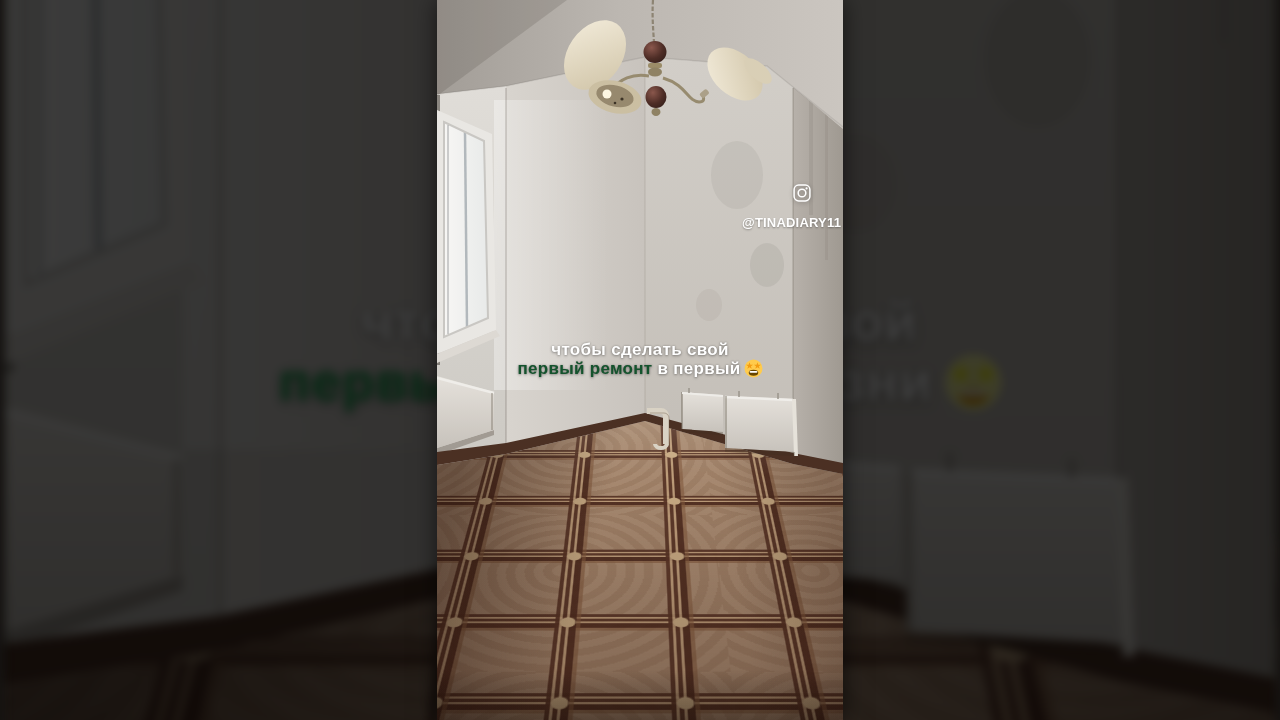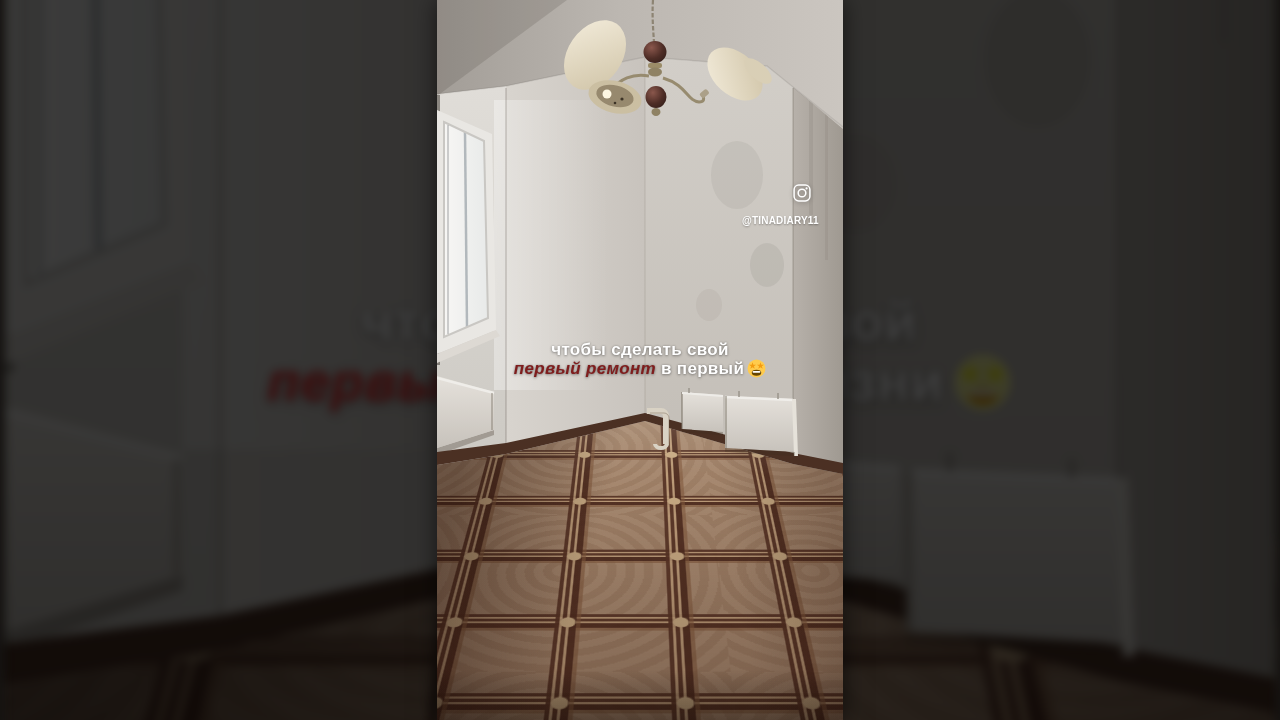--- a/index.html
+++ b/index.html
@@ -28,26 +28,26 @@
     background:
       linear-gradient(105deg, rgba(25,10,5,.42) 0 8%, rgba(25,10,5,0) 40%),
       linear-gradient(to bottom, rgba(255,244,228,.16) 0, rgba(0,0,0,0) 22%, rgba(28,10,4,.24) 88%),
       linear-gradient(260deg, rgba(25,10,5,.22) 0 6%, rgba(0,0,0,0) 30%);}
 
   
   .caption{position:absolute;left:0;right:0;top:340px;z-index:5;text-align:center;color:#fff;
     font-weight:700;font-size:17px;line-height:19px;letter-spacing:.3px;
     text-shadow:0 1px 3px rgba(0,0,0,.35),0 0 2px rgba(0,0,0,.25);}
   .cap-line2 span{white-space:pre;}
-  .cap-line2 .hl{color:#7f1d1d;font-style:italic;}
+  .cap-line2 .hl{color:#14532d;}
   .emoji{width:19px;height:19px;vertical-align:-4px;margin-left:3px;}
   .wm{position:absolute;left:0;top:0;z-index:5;color:#fff;}
   .ig{position:absolute;left:355px;top:183px;width:20px;height:20px;
       filter:drop-shadow(0 1px 2px rgba(0,0,0,.3));}
-  .handle{position:absolute;left:305px;top:215px;width:70px;font-size:10px;font-weight:700;
+  .handle{position:absolute;left:305px;top:215px;width:70px;font-size:13px;font-weight:700;
       letter-spacing:.2px;text-shadow:0 1px 2px rgba(0,0,0,.35);}
   .scene-vignette{position:absolute;inset:0;z-index:4;pointer-events:none;
     background:
       linear-gradient(to bottom, rgba(0,0,0,0) 93%, rgba(10,5,2,.38) 100%),
       radial-gradient(120% 95% at 50% 45%, rgba(0,0,0,0) 62%, rgba(15,10,5,.17) 100%);}
 </style>
 </head>
 <body>
 
 <div id="stage">

